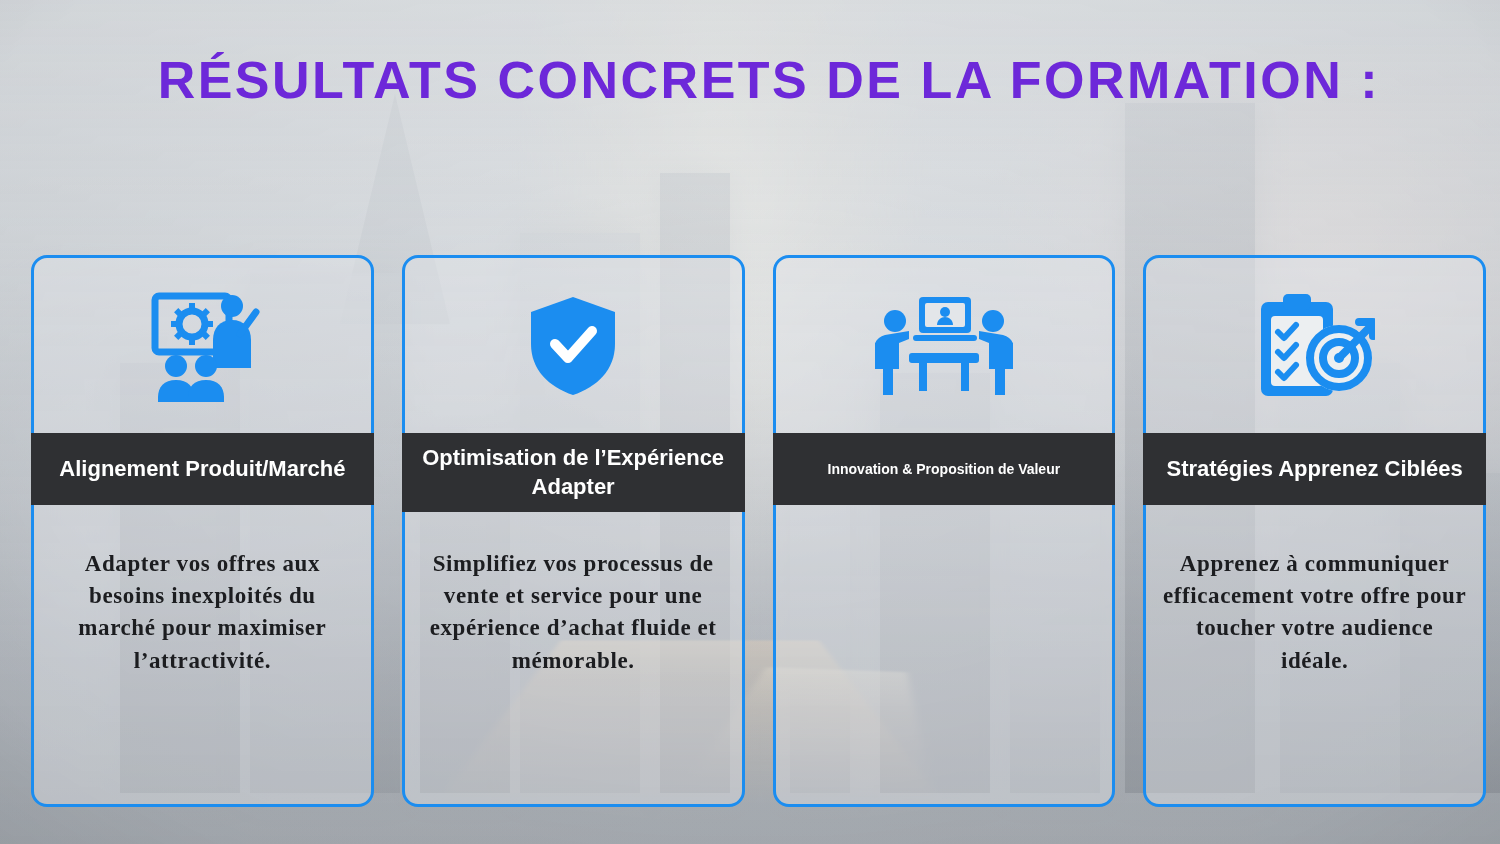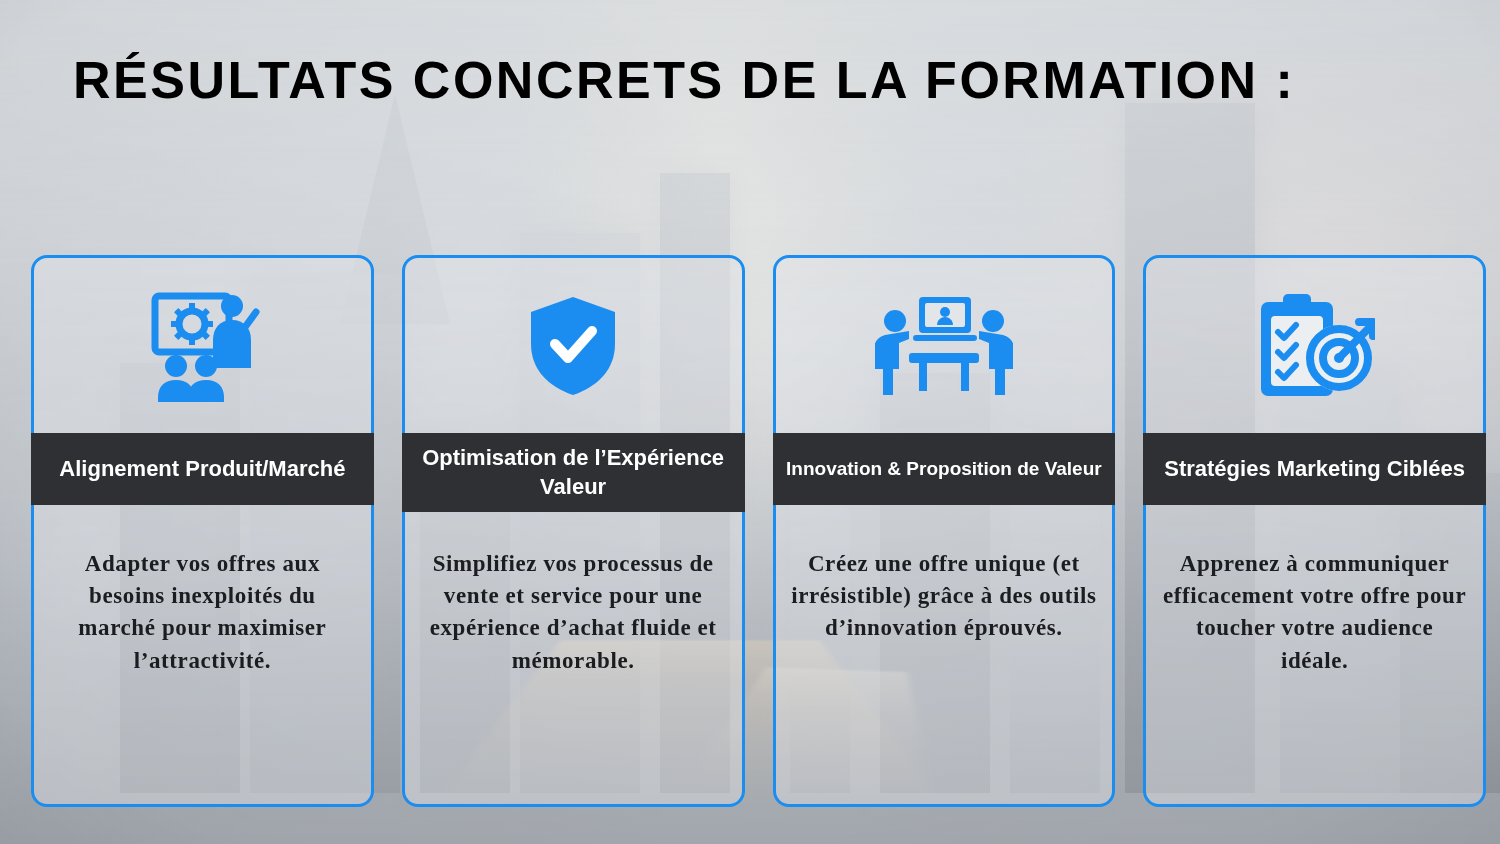--- a/index.html
+++ b/index.html
@@ -105,28 +105,28 @@
     inset: 0;
     background: radial-gradient(ellipse at 50% 45%, rgba(255,255,255,0.12) 0%, rgba(140,146,152,0.18) 85%, rgba(120,126,132,0.28) 100%);
   }
 
   
   .title {
     position: absolute;
     top: 46px;
     left: 0;
     right: 0;
-    text-align: left;
+    text-align: right;
     font-size: 52px;
     line-height: 1.32;
     font-weight: 800;
     letter-spacing: 2.5px;
-    color: #000000;
+    color: #6d28d9;
     text-transform: uppercase;
-    padding: 0 73px;
+    padding: 0 120px;
     box-sizing: border-box;
   }
 
   
   .cards {
     position: absolute;
     top: 255px;
     left: 31px;
     right: 14px;
     display: flex;
@@ -164,21 +164,21 @@
     align-items: center;
     justify-content: center;
     text-align: center;
     font-size: 22px;
     font-weight: 700;
     line-height: 1.33;
     padding: 10px 8px;
     box-sizing: border-box;
   }
   .band.wide {
-    font-size: 19px;
+    font-size: 14px;
     text-align: right;
   }
   .card-body {
     position: absolute;
     left: 14px;
     right: 14px;
     top: 290px;
     text-align: center;
     font-size: 23px;
     font-weight: 700;
@@ -249,21 +249,21 @@
       <div class="card-body">Adapter vos offres aux besoins inexploités du marché pour maximiser l’attractivité.</div>
     </div>
 
     <div class="card">
       <div class="card-icon">
         <svg width="92" height="104" viewBox="0 0 92 104" aria-hidden="true">
           <path d="M46 3 L88 18 v 32 c 0 26 -18 43 -42 51 C22 93 4 76 4 50 V 18 Z" fill="#1b8df0"></path>
           <path d="M28 50 l 13 14 l 24 -27" fill="none" stroke="#ffffff" stroke-width="10" stroke-linecap="round" stroke-linejoin="round"></path>
         </svg>
       </div>
-      <div class="band">Optimisation de l’Expérience Valeur</div>
+      <div class="band">Optimisation de l’Expérience Adapter</div>
       <div class="card-body">Simplifiez vos processus de vente et service pour une expérience d’achat fluide et mémorable.</div>
     </div>
 
     <div class="card">
       <div class="card-icon">
         <svg width="138" height="102" viewBox="0 0 138 102" aria-hidden="true">
           <rect x="44" y="2" width="52" height="36" rx="4" fill="#1b8df0"></rect>
           <rect x="50" y="8" width="40" height="24" rx="2" fill="#e3e6e9"></rect>
           <circle cx="70" cy="17" r="5" fill="#1b8df0"></circle>
           <path d="M62 30 c 0 -5 4 -8 8 -8 s 8 3 8 8 z" fill="#1b8df0"></path>
@@ -271,21 +271,20 @@
           <circle cx="20" cy="26" r="11" fill="#1b8df0"></circle>
           <path d="M10 40 c -8 2 -12 9 -12 18 v 16 h 10 v 26 h 10 v -26 h 6 v -26 l 10 -4 v -8 z" fill="#1b8df0"></path>
           <circle cx="118" cy="26" r="11" fill="#1b8df0"></circle>
           <path d="M128 40 c 8 2 12 9 12 18 v 16 h -10 v 26 h -10 v -26 h -6 v -26 l -10 -4 v -8 z" fill="#1b8df0"></path>
           <rect x="34" y="58" width="70" height="10" rx="3" fill="#1b8df0"></rect>
           <rect x="44" y="68" width="8" height="28" fill="#1b8df0"></rect>
           <rect x="86" y="68" width="8" height="28" fill="#1b8df0"></rect>
         </svg>
       </div>
       <div class="band wide">Innovation &amp; Proposition de Valeur</div>
-      <div class="card-body">Créez une offre unique (et irrésistible) grâce à des outils d’innovation éprouvés.</div>
     </div>
 
     <div class="card">
       <div class="card-icon">
         <svg width="120" height="108" viewBox="0 0 120 108" aria-hidden="true">
           <rect x="6" y="10" width="72" height="94" rx="7" fill="#1b8df0"></rect>
           <rect x="28" y="2" width="28" height="16" rx="5" fill="#1b8df0"></rect>
           <rect x="16" y="24" width="52" height="70" rx="4" fill="#eceff1"></rect>
           <g fill="none" stroke="#1b8df0" stroke-width="6" stroke-linecap="round" stroke-linejoin="round">
             <path d="M23 40 l 6 6 l 12 -13"></path>
@@ -293,18 +292,18 @@
             <path d="M23 80 l 6 6 l 12 -13"></path>
           </g>
           <circle cx="84" cy="66" r="33" fill="#eceff1"></circle>
           <circle cx="84" cy="66" r="29" fill="none" stroke="#1b8df0" stroke-width="8"></circle>
           <circle cx="84" cy="66" r="16" fill="none" stroke="#1b8df0" stroke-width="8"></circle>
           <circle cx="84" cy="66" r="5" fill="#1b8df0"></circle>
           <path d="M84 66 L116 34" stroke="#1b8df0" stroke-width="8" stroke-linecap="round"></path>
           <path d="M104 30 h 14 v 14" fill="none" stroke="#1b8df0" stroke-width="8" stroke-linecap="round" stroke-linejoin="round"></path>
         </svg>
       </div>
-      <div class="band">Stratégies Marketing Ciblées</div>
+      <div class="band">Stratégies Apprenez Ciblées</div>
       <div class="card-body">Apprenez à communiquer efficacement votre offre pour toucher votre audience idéale.</div>
     </div>
 
   </div>
 </div>
 
 </body></html>

